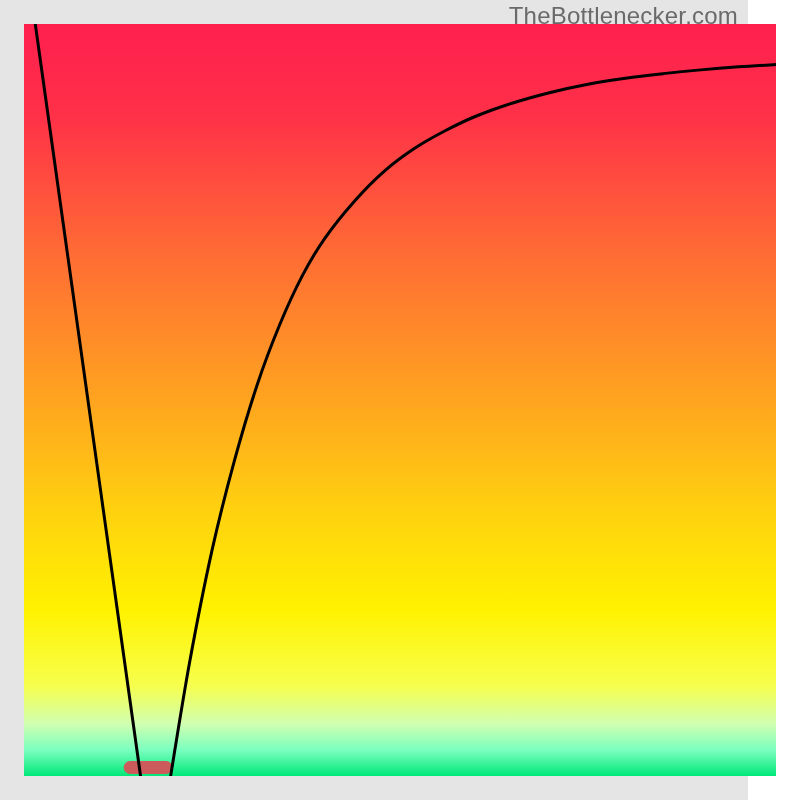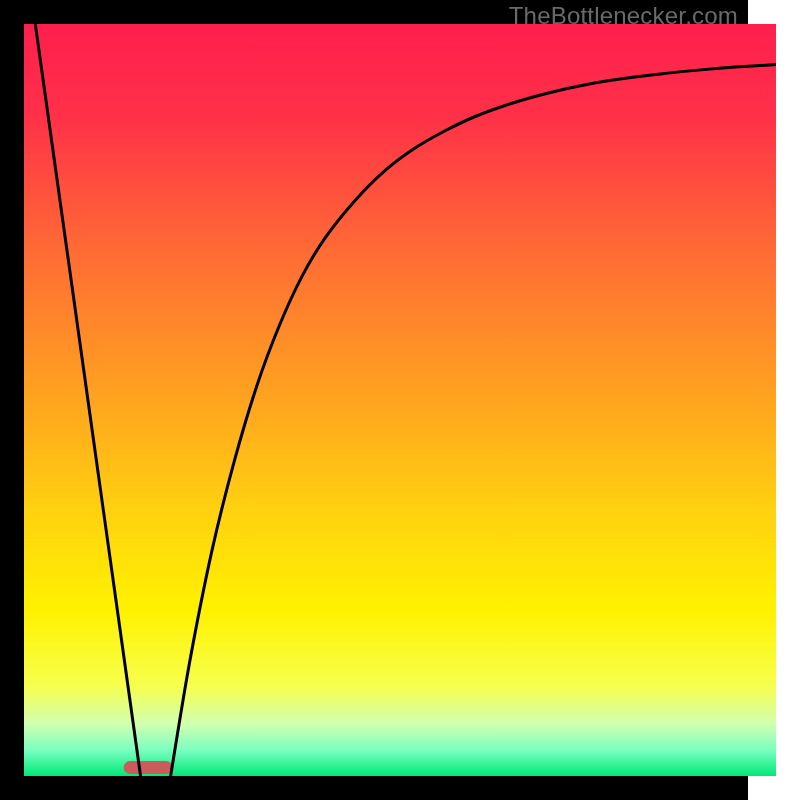--- a/index.html
+++ b/index.html
@@ -8,21 +8,21 @@
     width: 800px;
     height: 800px;
     overflow: hidden;
     background: #fff;
     font-family: Arial, Helvetica, sans-serif;
   }
   .frame {
     position: relative;
     width: 748px;
     height: 800px;
-    background: #000000;
+    background: #e5e5e5;
   }
   .watermark {
     position: absolute;
     top: 2px;
     right: 10px;
     color: #6a6a6a;
     font-size: 24px;
     font-weight: 500;
     letter-spacing: 0.2px;
     z-index: 20;

